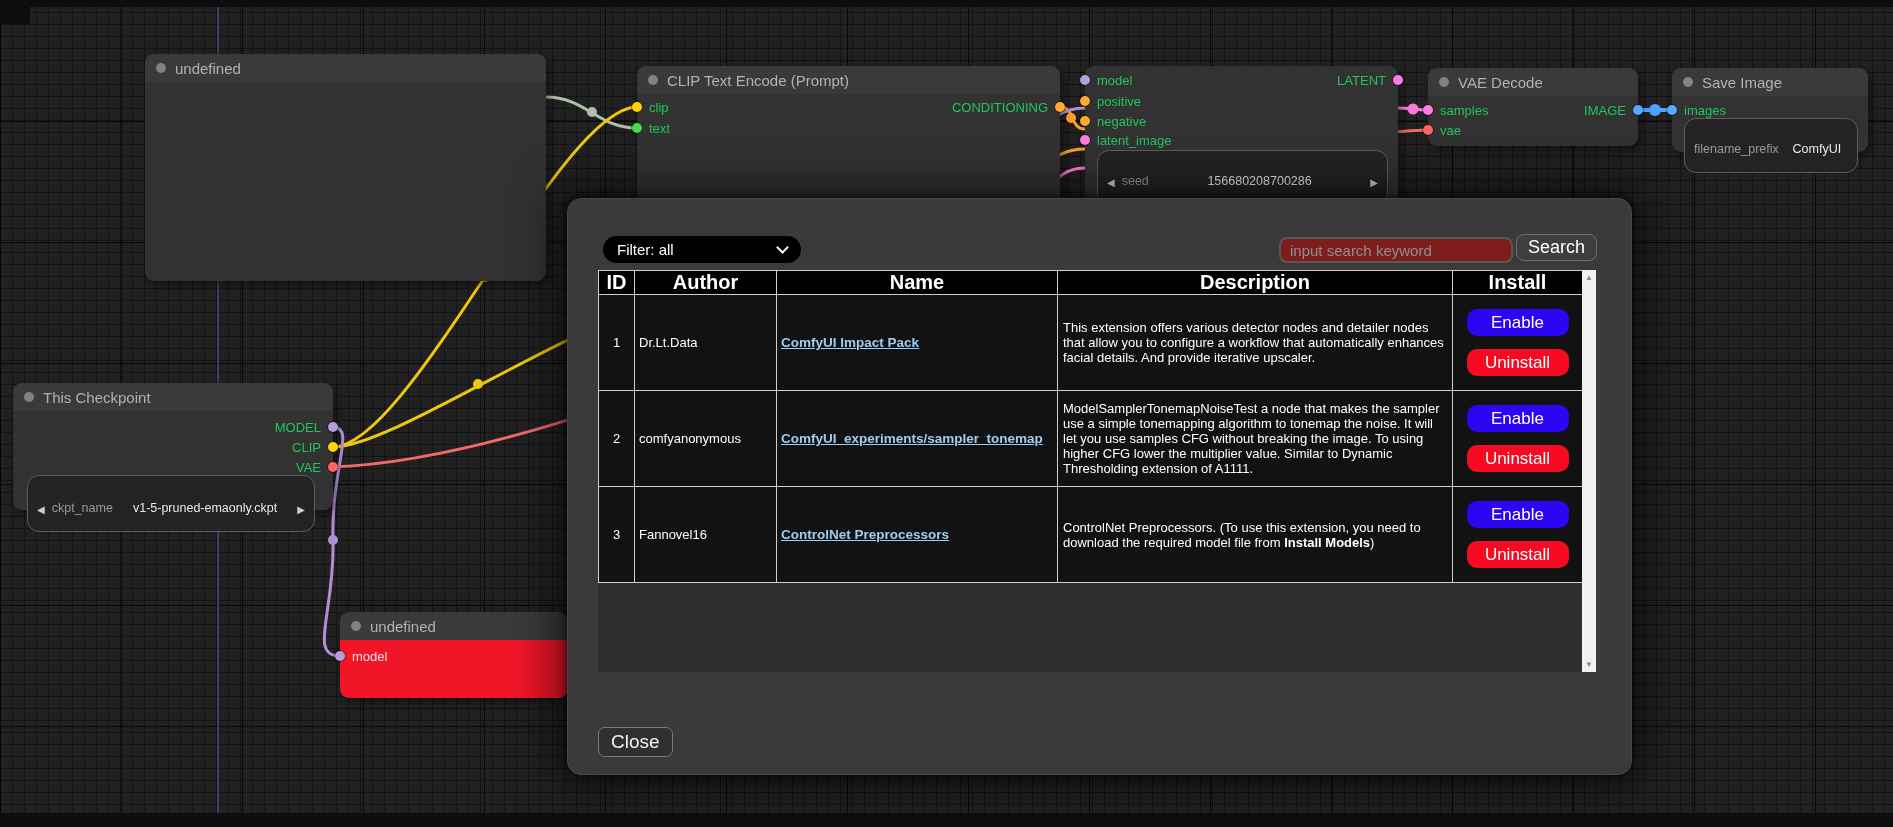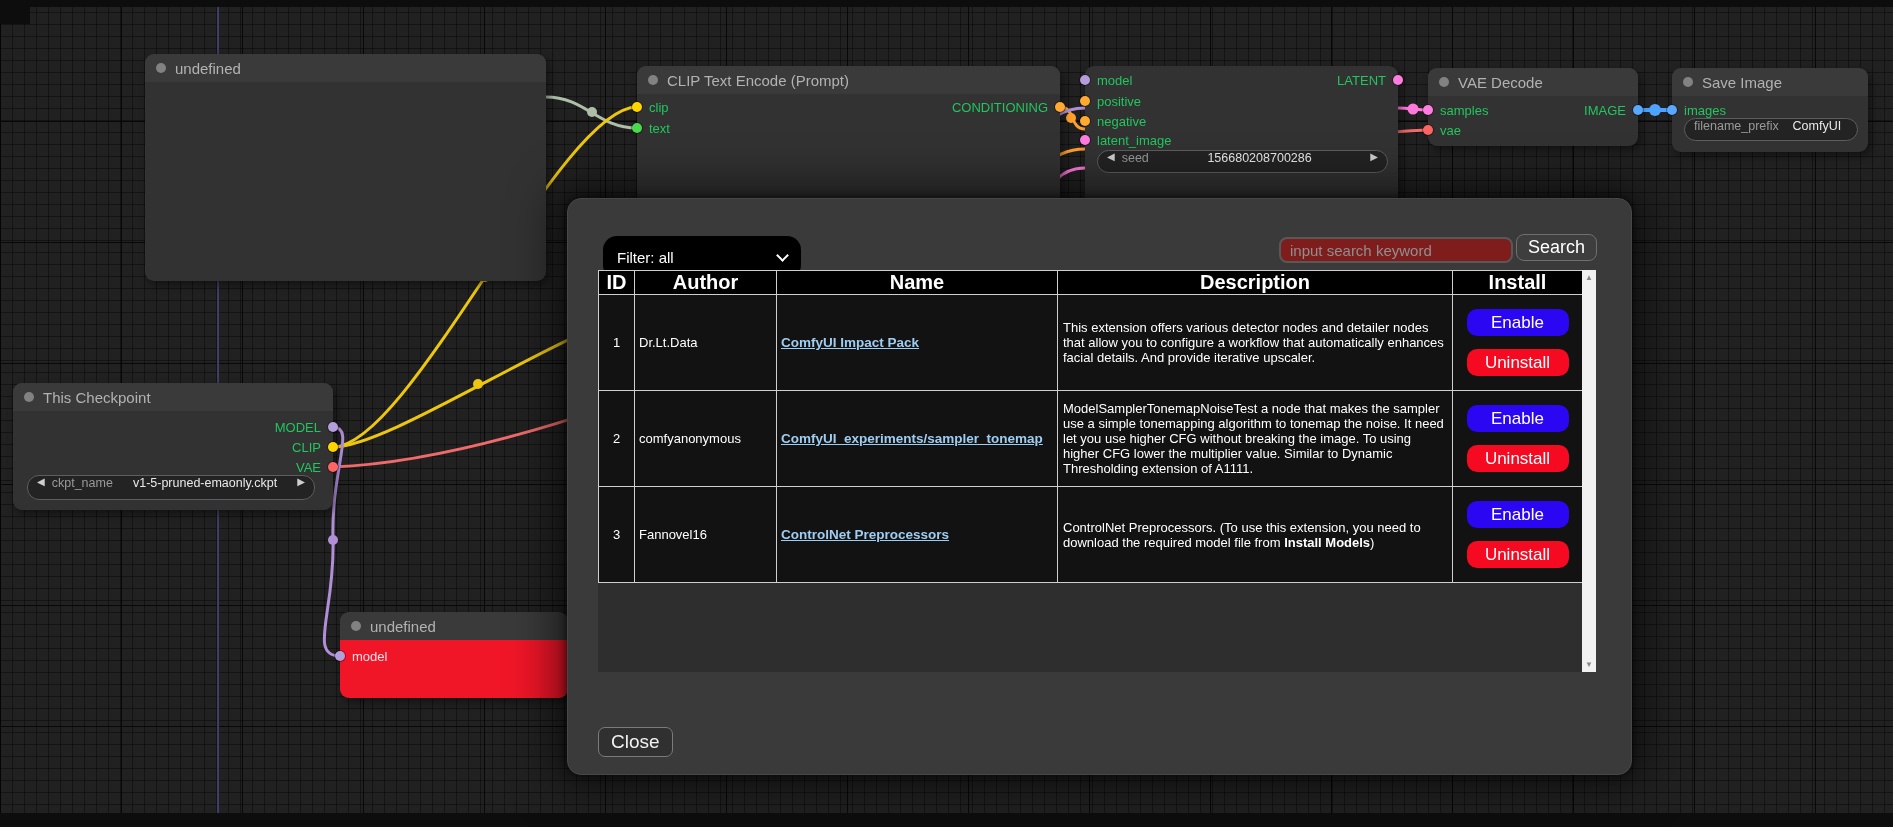--- a/index.html
+++ b/index.html
@@ -27,34 +27,34 @@
   .tdot{width:10px;height:10px;border-radius:50%;background:var(--c-title_dot);flex:none;}
   .ttext{color:#b2b2b2;font-size:15px;white-space:nowrap;}
   .nbody{position:relative;border-radius:0 0 9px 9px;height:calc(100% - 28px);}
   .body-red{background:var(--c-node_red);}
   .slot{position:absolute;display:flex;align-items:center;gap:7px;height:20px;}
   .slot.in{left:-5px;}
   .slot.out{right:-5px;}
   .sdot{width:10px;height:10px;border-radius:50%;flex:none;box-shadow:0 0 0 1px rgba(0,0,0,.35);}
   .slabel{color:#22c55e;font-size:13px;white-space:nowrap;}
   .slabel.lred{color:#efe3e9;}
-  .widget{position:absolute;display:flex;align-items:flex-start;gap:7px;
+  .widget{position:absolute;display:flex;align-items:flex-end;gap:7px;
           background:#232323;border:1px solid #5d5d5d;border-radius:12px;
-          padding:0 9px;font-size:12.5px;color:#9a9a9a;}
+          padding:16px 9px;font-size:12.5px;color:#9a9a9a;}
   .warr{color:#cfcfcf;font-size:10px;flex:none;}
   .wname{white-space:nowrap;}
   .wval{flex:1;text-align:center;color:#e9e9e9;white-space:nowrap;}
 
   
   .dialog{position:absolute;left:567px;top:198px;width:1063px;height:575px;z-index:10;
           background:#3a3a3a;border:1px solid #474747;border-radius:14px;
           box-shadow:0 0 46px 12px rgba(0,0,0,.55),0 0 10px rgba(0,0,0,.7);}
   .filter-select{position:absolute;left:35px;top:37px;width:170px;height:27px;background:#000;
           border-radius:14px;color:#fff;font-size:15px;display:flex;align-items:center;
-          justify-content:space-between;padding:8px 14px;cursor:pointer;}
+          justify-content:space-between;padding:0 14px;cursor:pointer;}
   .chev{width:7px;height:7px;border-right:2px solid #fff;border-bottom:2px solid #fff;
         transform:rotate(45deg);margin-top:-4px;}
   .search-input{position:absolute;left:711px;top:38px;width:212px;height:20px;background:#7f1d1d;
         border:2px solid #585858;border-radius:8px;color:#cfcfcf;font-size:15px;padding:1px 9px;
         font-family:"Liberation Sans",sans-serif;outline:none;}
   .search-input::placeholder{color:#8f8f8f;}
   .search-btn{position:absolute;left:948px;top:35px;background:#3e3e3e;border:1px solid #6f6f6f;
         border-radius:8px;color:#fff;font-size:18px;padding:2px 11px;
         font-family:"Liberation Sans",sans-serif;cursor:pointer;}
   .scrollwrap{position:absolute;left:30px;top:71px;width:998px;height:402px;background:#2e2e2e;}
@@ -283,21 +283,21 @@
             <td class="c-desc"><span>This extension offers various detector nodes and detailer nodes that allow you to configure a workflow that automatically enhances facial details. And provide iterative upscaler.</span></td>
             <td>
               <button class="btn btn-enable">Enable</button>
               <button class="btn btn-uninstall">Uninstall</button>
             </td>
           </tr>
           <tr>
             <td class="c-id">2</td>
             <td>comfyanonymous</td>
             <td><a class="ext-link">ComfyUI_experiments/sampler_tonemap</a></td>
-            <td class="c-desc"><span>ModelSamplerTonemapNoiseTest a node that makes the sampler use a simple tonemapping algorithm to tonemap the noise. It need let you use higher CFG without breaking the image. To using higher CFG lower the multiplier value. Similar to Dynamic Thresholding extension of A1111.</span></td>
+            <td class="c-desc"><span>ModelSamplerTonemapNoiseTest a node that makes the sampler use a simple tonemapping algorithm to tonemap the noise. It will let you use samples CFG without breaking the image. To using higher CFG lower the multiplier value. Similar to Dynamic Thresholding extension of A1111.</span></td>
             <td>
               <button class="btn btn-enable">Enable</button>
               <button class="btn btn-uninstall">Uninstall</button>
             </td>
           </tr>
           <tr>
             <td class="c-id">3</td>
             <td>Fannovel16</td>
             <td><a class="ext-link">ControlNet Preprocessors</a></td>
             <td class="c-desc"><span>ControlNet Preprocessors. (To use this extension, you need to download the required model file from </span><span style="font-weight: bold;">Install Models</span><span>)</span></td>

